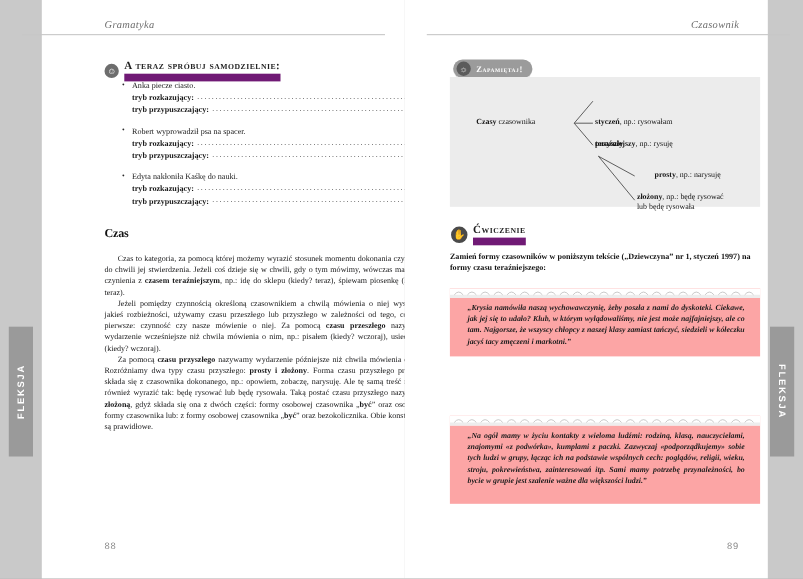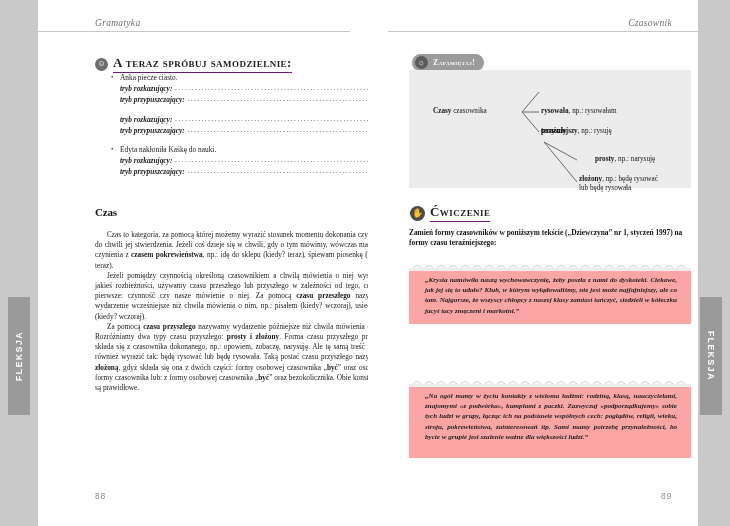--- a/index.html
+++ b/index.html
@@ -99,24 +99,24 @@
     color: #fff;
     font-size: 8px;
     line-height: 1;
   }
   .circ-icon.dark { background: #4a4a4a; }
   .circ-icon.big { width: 15px; height: 15px; font-size: 9px; }
   .lab-caps {
     font-family: "Liberation Serif", serif;
     font-variant: small-caps;
     font-weight: bold;
-    font-size: 13px;
+    font-size: 10px;
     letter-spacing: .45px;
     color: #1d1d1d;
-    border-bottom: 1px solid #701a75;
+    border-bottom: 7px solid #701a75;
     padding-bottom: 1px;
   }
 
   
   #ex-list {
     position: absolute;
     left: 71px; top: 72px;
     width: 292px;
     font-size: 7.4px;
     color: #1a1a1a;
@@ -133,21 +133,20 @@
     font-size: 7px;
     color: #2a2a2a;
   }
   .ex-line {
     display: flex;
     align-items: center;
     padding-left: 11px;
     line-height: 11px;
     font-weight: bold;
     white-space: nowrap;
-    font-style: italic;
   }
   .ex-line .dots {
     flex: 1 1 auto;
     overflow: hidden;
     margin-left: 3px;
     font-weight: normal;
     letter-spacing: 1.55px;
     color: #3a3a3a;
     font-size: 7px;
   }
@@ -289,20 +288,21 @@
             <span>tryb rozkazujący:</span>
             <span class="dots">...............................................................</span>
           </div>
           <div class="ex-line">
             <span>tryb przypuszczający:</span>
             <span class="dots">...............................................................</span>
           </div>
         </div>
 
         <div class="ex-item">
+          <div class="ex-sentence">Robert wyprowadził psa na spacer.</div>
           <div class="ex-line">
             <span>tryb rozkazujący:</span>
             <span class="dots">...............................................................</span>
           </div>
           <div class="ex-line">
             <span>tryb przypuszczający:</span>
             <span class="dots">...............................................................</span>
           </div>
         </div>
 
@@ -316,21 +316,21 @@
             <span>tryb przypuszczający:</span>
             <span class="dots">...............................................................</span>
           </div>
         </div>
 
       </div>
 
       <div id="czas-h">Czas</div>
 
       <div class="col" id="czas-body">
-        <p><span>Czas to kategoria, za pomocą której możemy wyrazić stosunek momentu dokonania czynności do chwili jej stwierdzenia. Jeżeli coś dzieje się w chwili, gdy o tym mówimy, wówczas mamy do czynienia z </span><b>czasem pokrewieństwa</b><span>, np.: idę do sklepu (kiedy? teraz), śpiewam piosenkę (kiedy? teraz).</span></p>
+        <p><span>Czas to kategoria, za pomocą której możemy wyrazić stosunek momentu dokonania czynności do chwili jej stwierdzenia. Jeżeli coś dzieje się w chwili, gdy o tym mówimy, wówczas mamy do czynienia z </span><b>czasem teraźniejszym</b><span>, np.: idę do sklepu (kiedy? teraz), śpiewam piosenkę (kiedy? teraz).</span></p>
         <p><span>Jeżeli pomiędzy czynnością określoną czasownikiem a chwilą mówienia o niej występują jakieś rozbieżności, używamy czasu przeszłego lub przyszłego w zależności od tego, co było pierwsze: czynność czy nasze mówienie o niej. Za pomocą </span><b>czasu przeszłego</b><span> nazywamy wydarzenie wcześniejsze niż chwila mówienia o nim, np.: pisałem (kiedy? wczoraj), usiedliśmy (kiedy? wczoraj).</span></p>
         <p><span>Za pomocą </span><b>czasu przyszłego</b><span> nazywamy wydarzenie późniejsze niż chwila mówienia o nim. Rozróżniamy dwa typy czasu przyszłego: </span><b>prosty i złożony</b><span>. Forma czasu przyszłego prostego składa się z czasownika dokonanego, np.: opowiem, zobaczę, narysuję. Ale tę samą treść można również wyrazić tak: będę rysować lub będę rysowała. Taką postać czasu przyszłego nazywamy </span><b>złożoną</b><span>, gdyż składa się ona z dwóch części: formy osobowej czasownika „</span><b>być</b><span>” oraz osobowej formy czasownika lub: z formy osobowej czasownika „</span><b>być</b><span>” oraz bezokolicznika. Obie konstrukcje są prawidłowe.</span></p>
       </div>
 
       <div class="folio" id="folio-left">88</div>
 
     </div>
   </div>
 
   <div class="page" id="page-right">
@@ -359,21 +359,21 @@
     </svg>
 
     <div class="dg" style="left:24px; top:37px;">
       <span class="em">Czasy</span><span> czasownika</span>
     </div>
 
     <div class="dg" style="left:132px; top:17px;margin-top:40px;">
       <span class="em">teraźniejszy</span><span>, np.: rysuję</span>
     </div>
     <div class="dg" style="left:132px; top:37px;">
-      <span class="em">rysowała</span><span>, np.: rysowałam</span>
+      <span class="em">styczeń</span><span>, np.: rysowałam</span>
     </div>
     <div class="dg" style="left:132px; top:57px;">
       <span class="em">przyszły</span><span></span>
     </div>
 
     <div class="dg" style="left:170px; top:85px;padding-left:16px;">
       <span class="em">prosty</span><span>, np.: narysuję</span>
     </div>
     <div class="dg" style="left:170px; top:105px;">
       <div><span class="em">złożony</span><span>, np.: będę rysować</span></div>

